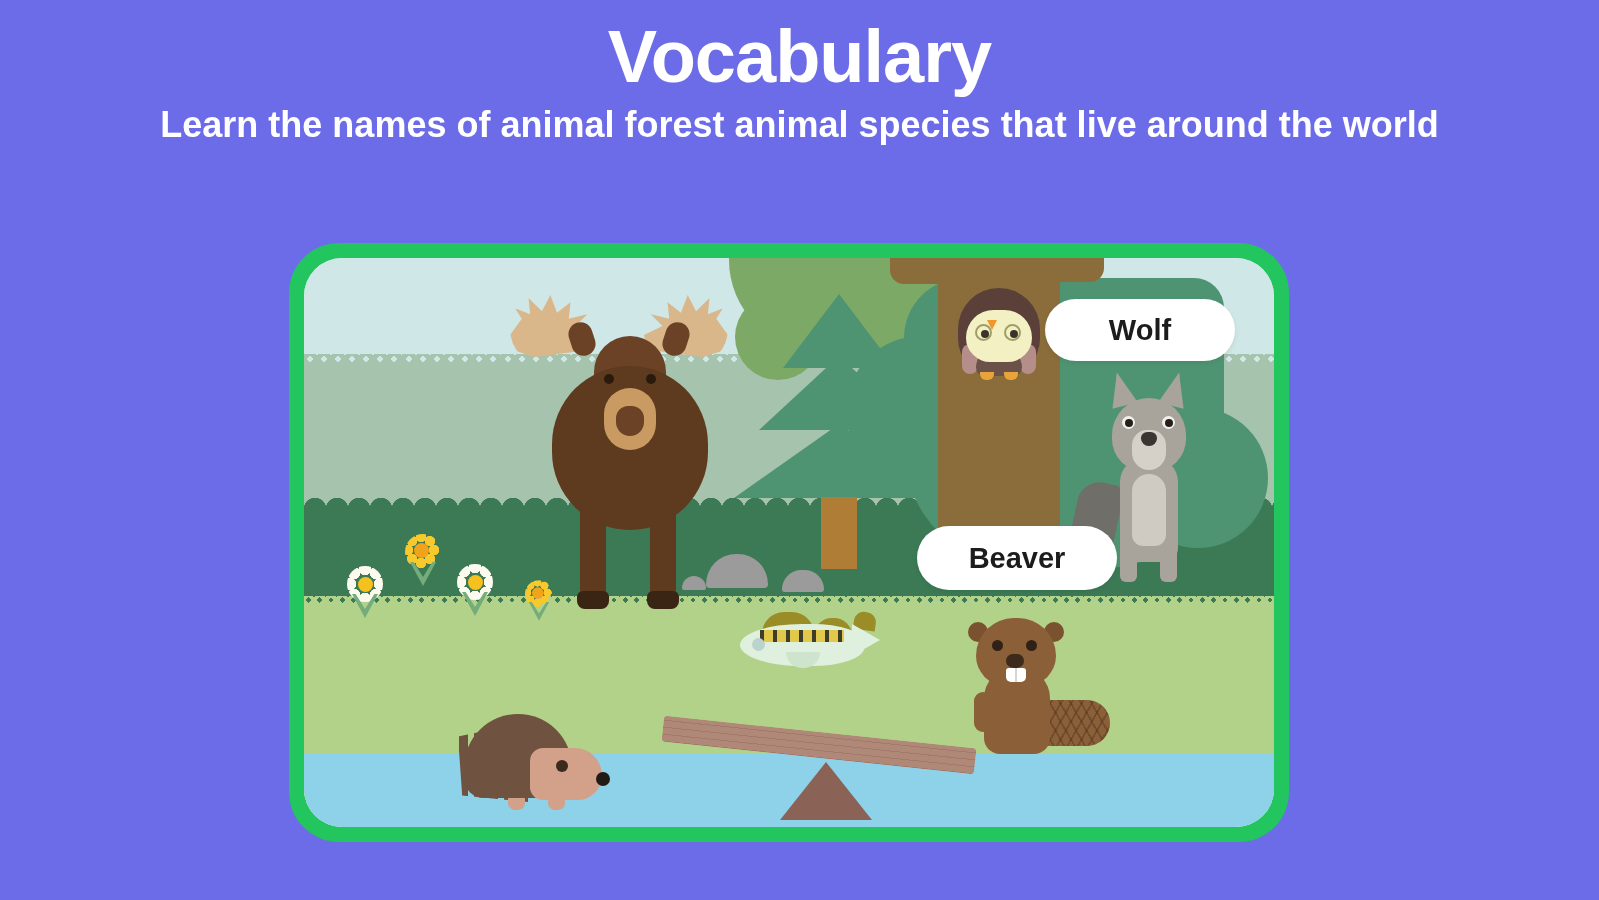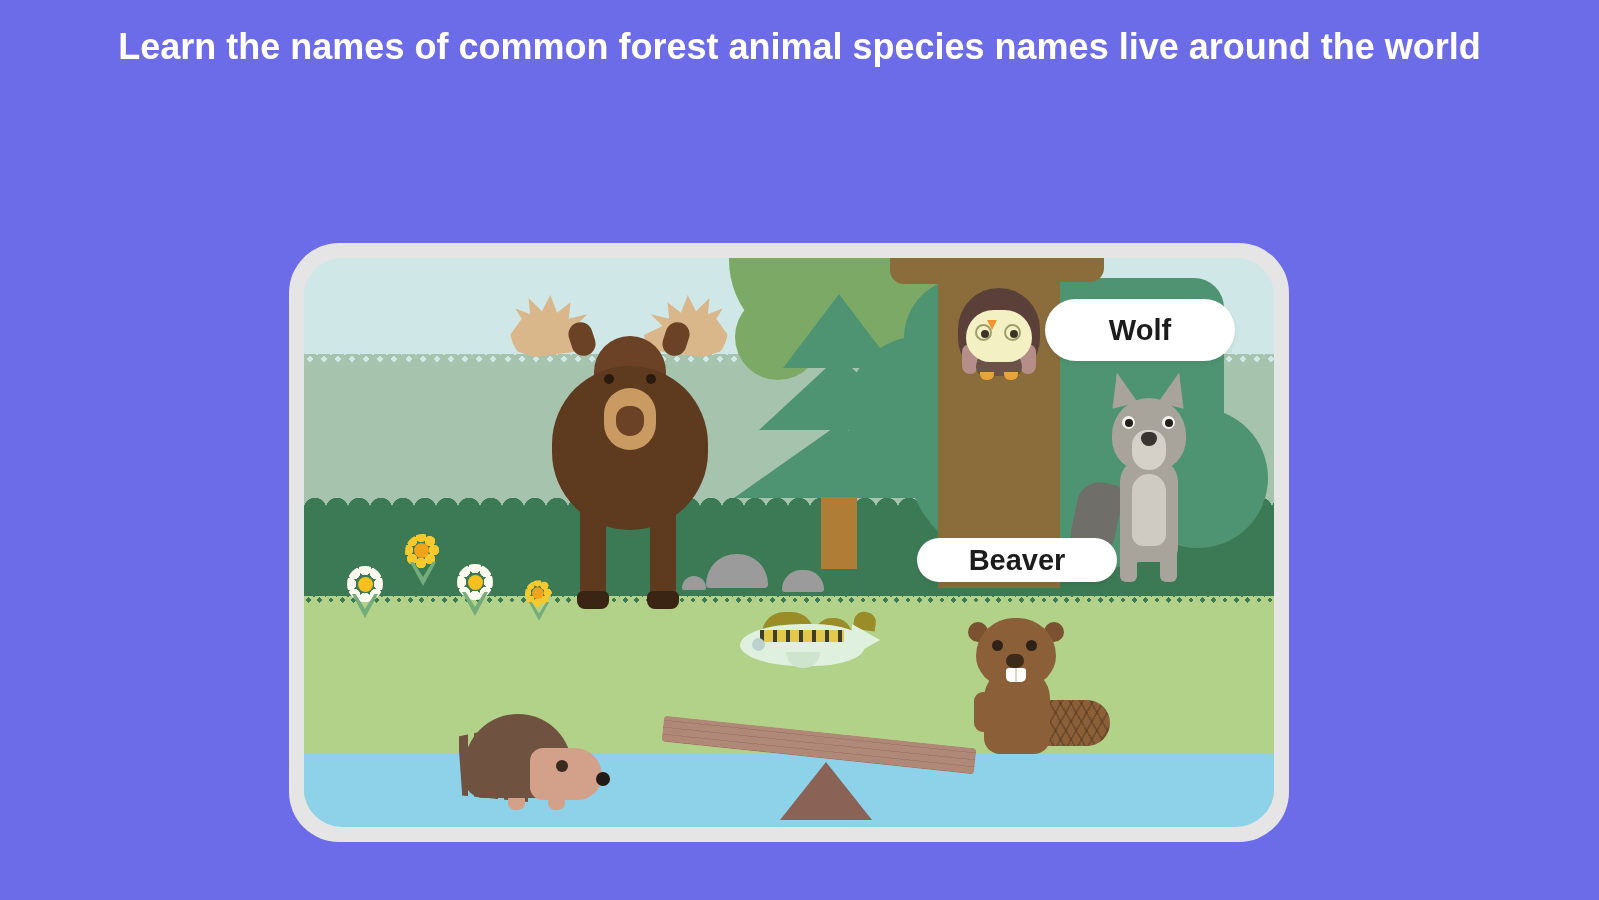--- a/index.html
+++ b/index.html
@@ -33,21 +33,21 @@
     color:#ffffff;
     line-height:1.26;
     margin-top:6px;
   }
 
   
   #scene-card {
     position:absolute;
     left:289px; top:243px;
     width:1000px; height:599px;
-    background:#e5e5e5;
+    background:#22c55e;
     border-radius:50px;
     padding:15px;
   }
   #scene {
     position:relative;
     width:100%; height:100%;
     border-radius:38px;
     overflow:hidden;
     background:#cfe7e6;
   }
@@ -517,28 +517,29 @@
     color:#1c1c1c;
     font-size:29px;
     font-weight:bold;
     display:flex;
     align-items:center;
     justify-content:center;
     white-space:nowrap;
     box-shadow:0 2px 5px rgba(0,0,0,.08);
   }
   #label-wolf     { left:741px; top:41px;  width:190px; height:62px; }
-  #label-beaver   { left:613px; top:268px; width:200px; height:44px;margin-top:12px; }
+  #label-beaver   { left:613px; top:268px; width:200px; height:64px; }
   #label-hedgehog { left:135px; top:362px; width:215px; height:62px; }
 </style>
 </head>
 <body>
 
 <div id="header">
-  <div id="page-subtitle">Learn the names of common forest animal species names live around the world</div>
+  <div id="page-title">Vocabulary</div>
+  <div id="page-subtitle">Learn the names of animal forest animal species that live around the world</div>
 </div>
 
 <div id="scene-card">
   <div id="scene">
 
     <div class="band" id="sky"></div>
 
     <div class="band" id="far-treeline">
       <div class="zig"></div>
     </div>

